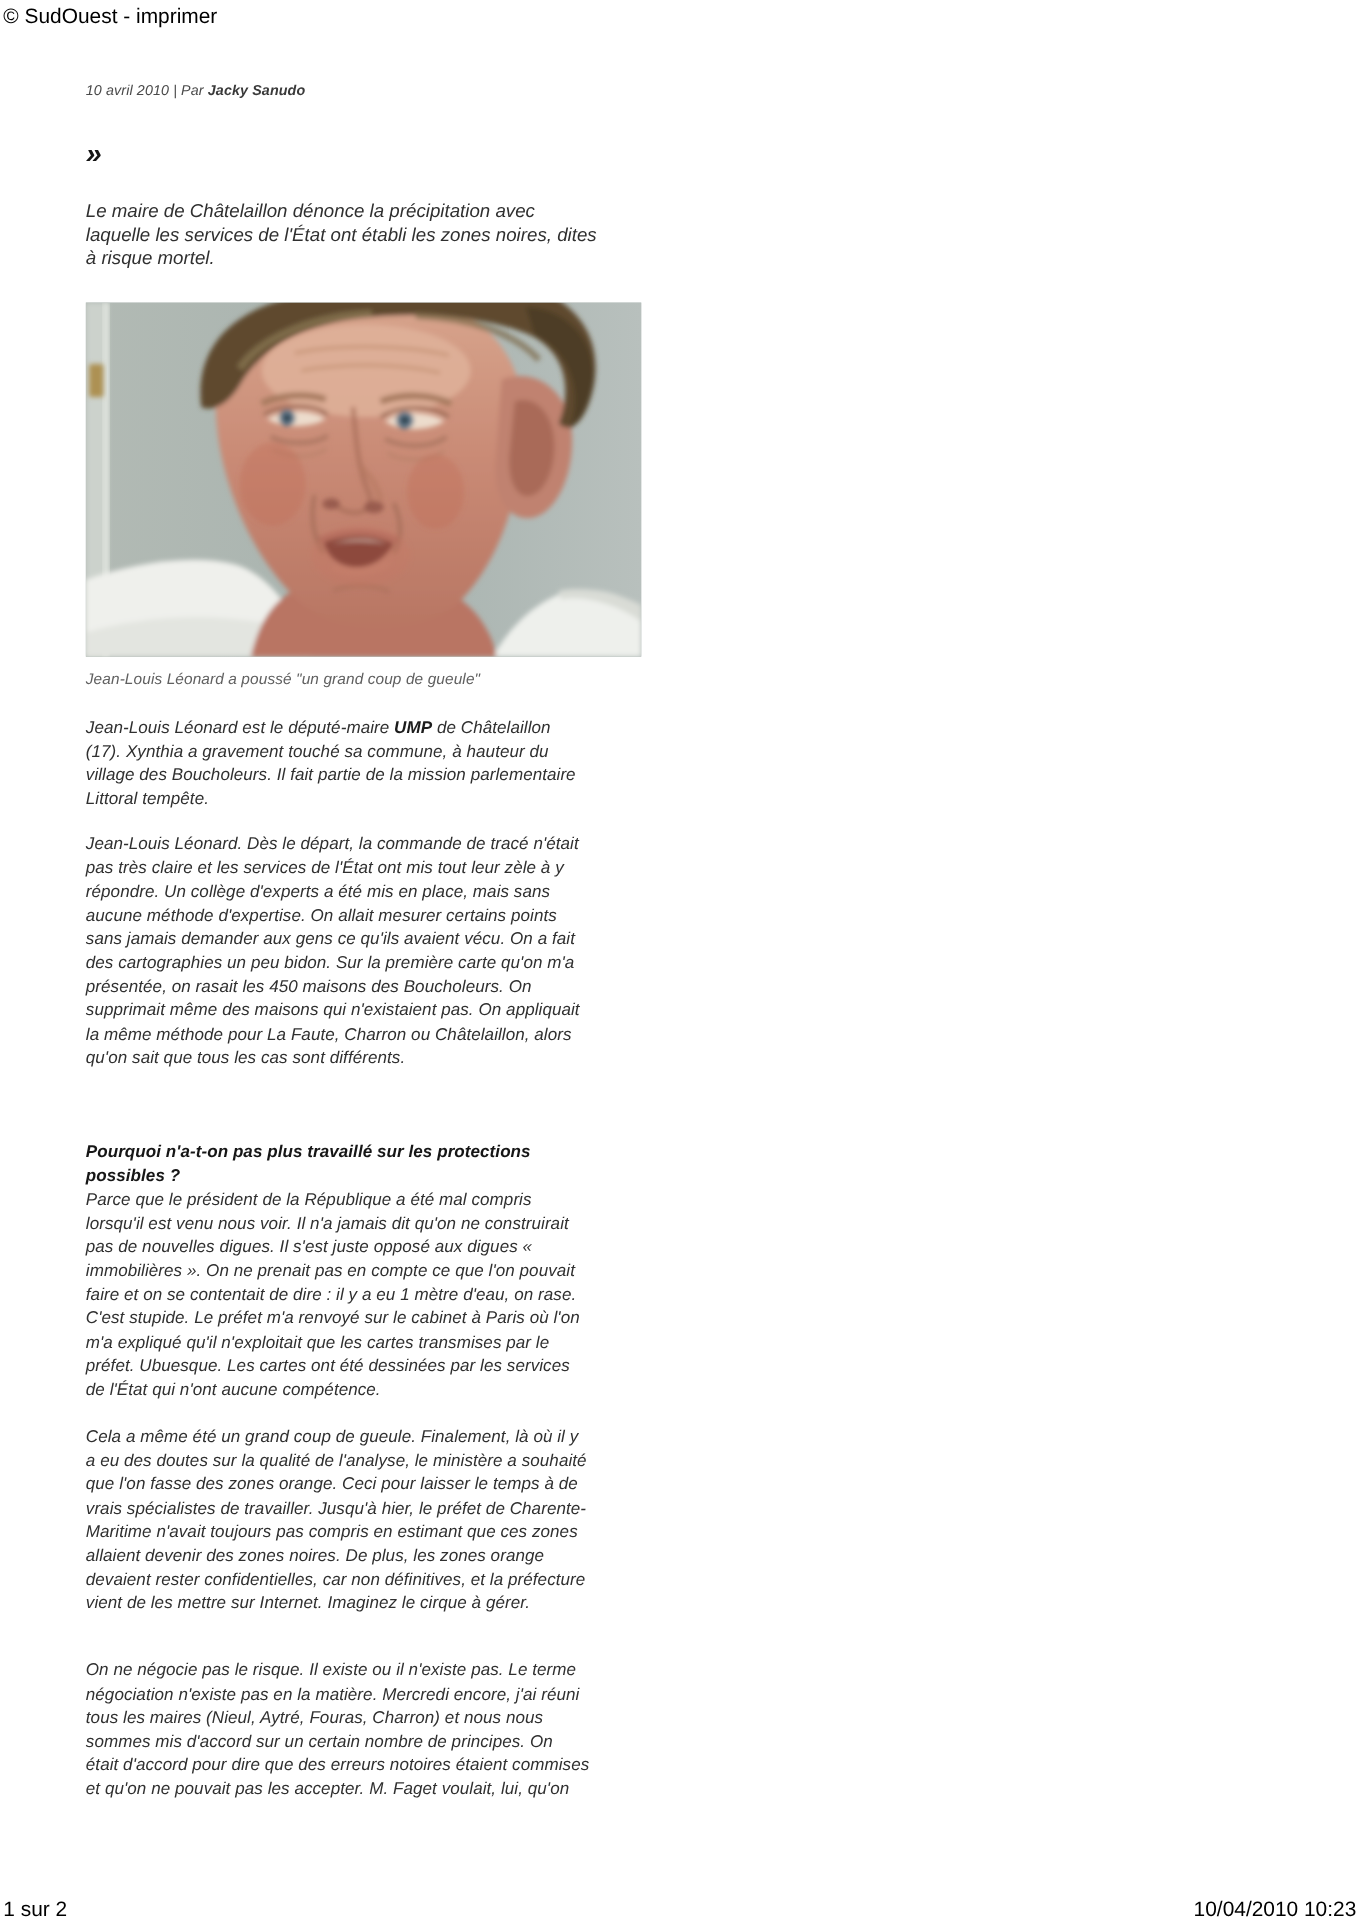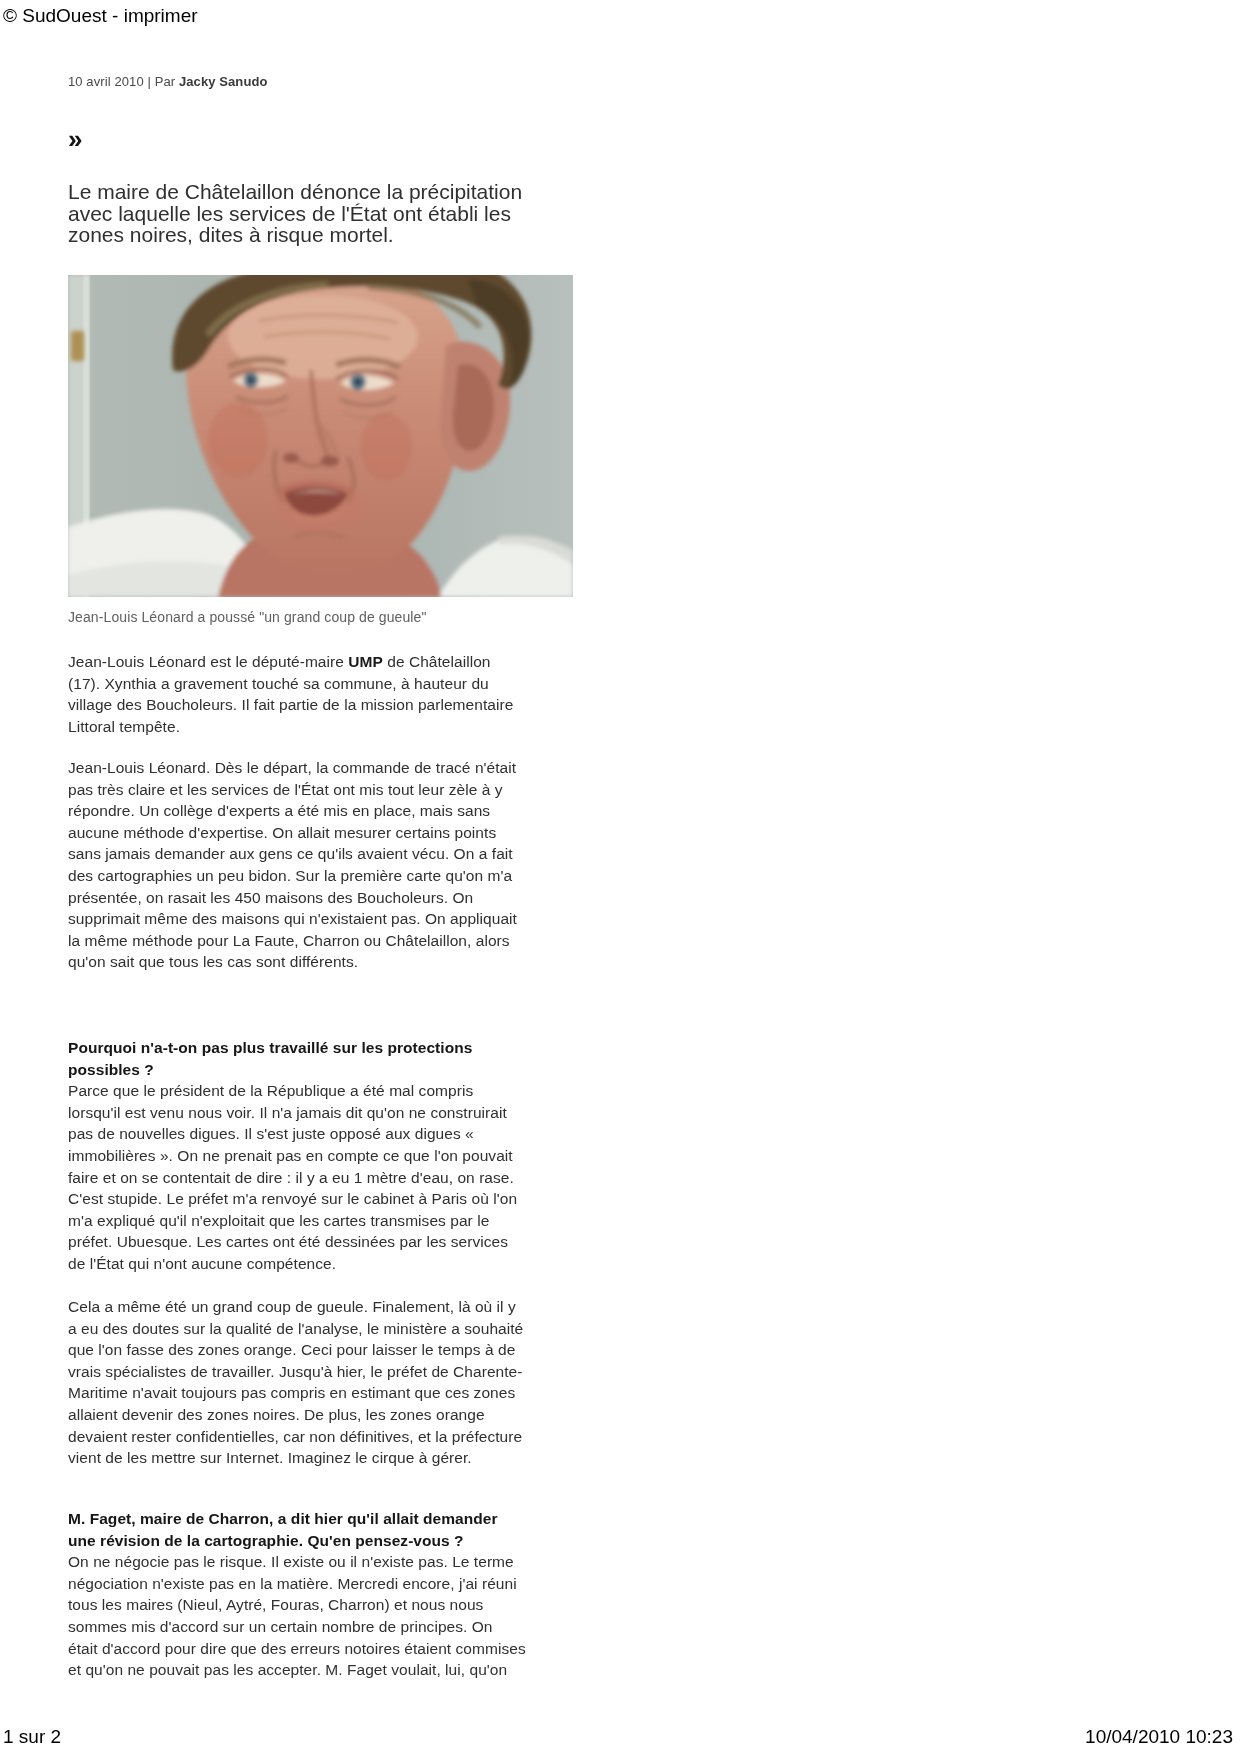--- a/index.html
+++ b/index.html
@@ -14,35 +14,35 @@
   
   .pg-bar {
     position: absolute; left: 3px; right: 7px;
     display: flex; justify-content: space-between;
     font-family: Liberation Sans, sans-serif;
     font-size: 19px; color: #000;
   }
   .pg-bar.top { top: 5px; }
   .pg-bar.bottom { bottom: 6px; }
   
-  .blk { position: absolute; left: 68px; }
+  .blk { position: absolute; left: 78px; font-style: italic; }
   .dateline {
     top: 74px;
     font-size: 13px; color: #4a4a4a; letter-spacing: 0.1px;
   }
   .dateline b { color: #3a3a3a; }
   .title {
     top: 122px; width: 560px; margin: 0;
     font-size: 26px; line-height: 34px; font-weight: bold; color: #141414;
     letter-spacing: 0.2px;
   }
   .title .tl { display: block; white-space: nowrap; }
   .lede {
     top: 181px; width: 470px; margin: 0;
-    font-size: 21px; line-height: 21.6px; color: #303030;
+    font-size: 17px; line-height: 21.6px; color: #303030;
   }
   .photo {
     top: 275px; width: 505px; height: 322px;
     overflow: hidden; background: #aab4b0;
   }
   .photo svg { display: block; }
   .caption {
     top: 609px; width: 505px;
     font-size: 14px; color: #606060; letter-spacing: 0.1px;
   }
@@ -161,20 +161,19 @@
 <div class="blk qa qa-1">
   <p class="q">Pourquoi n'a-t-on pas plus travaillé sur les protections possibles ?</p>
   <p class="a">Parce que le président de la République a été mal compris lorsqu'il est venu nous voir. Il n'a jamais dit qu'on ne construirait pas de nouvelles digues. Il s'est juste opposé aux digues « immobilières ». On ne prenait pas en compte ce que l'on pouvait faire et on se contentait de dire : il y a eu 1 mètre d'eau, on rase. C'est stupide. Le préfet m'a renvoyé sur le cabinet à Paris où l'on m'a expliqué qu'il n'exploitait que les cartes transmises par le préfet. Ubuesque. Les cartes ont été dessinées par les services de l'État qui n'ont aucune compétence.</p>
 </div>
 
 <div class="blk qa qa-2">
   <p class="a">Cela a même été un grand coup de gueule. Finalement, là où il y a eu des doutes sur la qualité de l'analyse, le ministère a souhaité que l'on fasse des zones orange. Ceci pour laisser le temps à de vrais spécialistes de travailler. Jusqu'à hier, le préfet de Charente-Maritime n'avait toujours pas compris en estimant que ces zones allaient devenir des zones noires. De plus, les zones orange devaient rester confidentielles, car non définitives, et la préfecture vient de les mettre sur Internet. Imaginez le cirque à gérer.</p>
 </div>
 
 <div class="blk qa qa-3">
-  <p class="q">M. Faget, maire de Charron, a dit hier qu'il allait demander une révision de la cartographie. Qu'en pensez-vous ?</p>
   <p class="a">On ne négocie pas le risque. Il existe ou il n'existe pas. Le terme négociation n'existe pas en la matière. Mercredi encore, j'ai réuni tous les maires (Nieul, Aytré, Fouras, Charron) et nous nous sommes mis d'accord sur un certain nombre de principes. On était d'accord pour dire que des erreurs notoires étaient commises et qu'on ne pouvait pas les accepter. M. Faget voulait, lui, qu'on</p>
 </div>
 
 <div class="pg-bar bottom">
   <span>1 sur 2</span>
   <span>10/04/2010 10:23</span>
 </div>
 
 </body></html>

